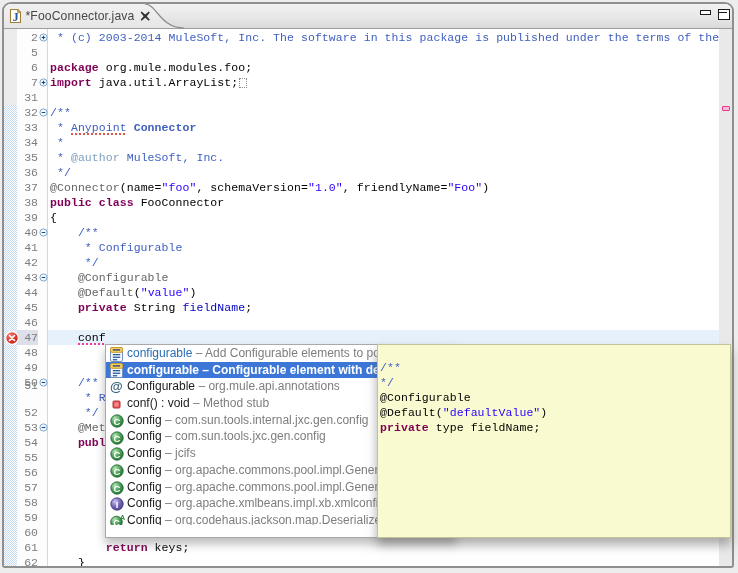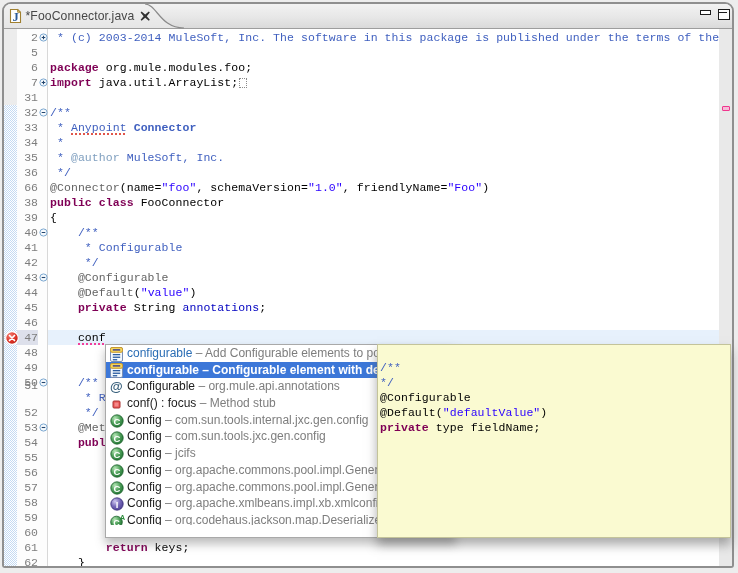--- a/index.html
+++ b/index.html
@@ -101,21 +101,21 @@
         <div class="ln" style="top:26px">2</div>
         <div class="ln" style="top:41px">5</div>
         <div class="ln" style="top:56px">6</div>
         <div class="ln" style="top:71px">7</div>
         <div class="ln" style="top:86px">31</div>
         <div class="ln" style="top:101px">32</div>
         <div class="ln" style="top:116px">33</div>
         <div class="ln" style="top:131px">34</div>
         <div class="ln" style="top:146px">35</div>
         <div class="ln" style="top:161px">36</div>
-        <div class="ln" style="top:176px">66</div>
+        <div class="ln" style="top:176px">37</div>
         <div class="ln" style="top:191px">38</div>
         <div class="ln" style="top:206px">39</div>
         <div class="ln" style="top:221px">40</div>
         <div class="ln" style="top:236px">41</div>
         <div class="ln" style="top:251px">42</div>
         <div class="ln" style="top:266px">43</div>
         <div class="ln" style="top:281px">44</div>
         <div class="ln" style="top:296px">45</div>
         <div class="ln" style="top:311px">46</div>
         <div class="ln" style="top:326px">47</div>
@@ -178,21 +178,21 @@
         <div class="cl" style="top:121px"><span style="color:#3F5FBF;">&nbsp;*&nbsp;</span><span style="color:#7F9FBF;">@author</span><span style="color:#3F5FBF;">&nbsp;MuleSoft,&nbsp;Inc.</span></div>
         <div class="cl" style="top:136px"><span style="color:#3F5FBF;">&nbsp;*/</span></div>
         <div class="cl" style="top:151px"><span style="color:#646464;">@Connector</span>(name=<span style="color:#2A00FF;">"foo"</span>,&nbsp;schemaVersion=<span style="color:#2A00FF;">"1.0"</span>,&nbsp;friendlyName=<span style="color:#2A00FF;">"Foo"</span>)</div>
         <div class="cl" style="top:166px"><span style="color:#7F0055;font-weight:bold;">public&nbsp;class&nbsp;</span>FooConnector</div>
         <div class="cl" style="top:181px">{</div>
         <div class="cl" style="top:196px"><span style="color:#3F5FBF;">&nbsp;&nbsp;&nbsp;&nbsp;/**</span></div>
         <div class="cl" style="top:211px"><span style="color:#3F5FBF;">&nbsp;&nbsp;&nbsp;&nbsp;&nbsp;*&nbsp;Configurable</span></div>
         <div class="cl" style="top:226px"><span style="color:#3F5FBF;">&nbsp;&nbsp;&nbsp;&nbsp;&nbsp;*/</span></div>
         <div class="cl" style="top:241px">&nbsp;&nbsp;&nbsp;&nbsp;<span style="color:#646464;">@Configurable</span></div>
         <div class="cl" style="top:256px">&nbsp;&nbsp;&nbsp;&nbsp;<span style="color:#646464;">@Default</span>(<span style="color:#2A00FF;">"value"</span>)</div>
-        <div class="cl" style="top:271px">&nbsp;&nbsp;&nbsp;&nbsp;<span style="color:#7F0055;font-weight:bold;">private&nbsp;</span>String&nbsp;<span style="color:#0000C0;">annotations</span>;</div>
+        <div class="cl" style="top:271px">&nbsp;&nbsp;&nbsp;&nbsp;<span style="color:#7F0055;font-weight:bold;">private&nbsp;</span>String&nbsp;<span style="color:#0000C0;">fieldName</span>;</div>
         <div class="cl" style="top:286px"></div>
         <div class="cl" style="top:301px">&nbsp;&nbsp;&nbsp;&nbsp;<span class="sqC">conf</span></div>
         <div class="cl" style="top:316px"></div>
         <div class="cl" style="top:331px"></div>
         <div class="cl" style="top:346px"><span style="color:#3F5FBF;">&nbsp;&nbsp;&nbsp;&nbsp;/**</span></div>
         <div class="cl" style="top:361px"><span style="color:#3F5FBF;">&nbsp;&nbsp;&nbsp;&nbsp;&nbsp;*&nbsp;Retrieves&nbsp;foo</span></div>
         <div class="cl" style="top:376px"><span style="color:#3F5FBF;">&nbsp;&nbsp;&nbsp;&nbsp;&nbsp;*/</span></div>
         <div class="cl" style="top:391px">&nbsp;&nbsp;&nbsp;&nbsp;<span style="color:#646464;">@MetaDataRetriever</span></div>
         <div class="cl" style="top:406px">&nbsp;&nbsp;&nbsp;&nbsp;<span style="color:#7F0055;font-weight:bold;">public&nbsp;</span>List&nbsp;keys()</div>
         <div class="cl" style="top:421px"></div>
@@ -231,21 +231,21 @@
               <rect x="0.5" y="0.5" width="12" height="4.8" rx="1.5" fill="#f5d65c" stroke="#c89a30"></rect>
               <rect x="2.8" y="2.2" width="7.4" height="1.4" fill="#3b3b8e"></rect>
               <rect x="2.8" y="7" width="7.4" height="1.3" fill="#2a5ba0"></rect>
               <rect x="2.8" y="9.6" width="7.4" height="1.3" fill="#2a5ba0"></rect>
               <rect x="2.8" y="12.1" width="4.4" height="1.3" fill="#2a5ba0"></rect>
             </svg></span><span class="pname ">configurable</span><span class="pdesc">&nbsp;– Configurable element with default value</span></div>
         <div class="prow"><span class="ic" style="color:#38607c;font-size:13px;font-weight:bold;line-height:14px;">@</span><span class="pname ">Configurable</span><span class="pdesc">&nbsp;– org.mule.api.annotations</span></div>
         <div class="prow"><span class="ic"><svg width="13" height="13" viewBox="0 0 13 13">
               <rect x="3" y="3" width="7" height="7" rx="1" fill="#ec5858" stroke="#a93232"></rect>
               <rect x="4.6" y="4.6" width="3.8" height="3.8" fill="#f8a0a0" opacity="0.7"></rect>
-            </svg></span><span class="pname ">conf() : focus</span><span class="pdesc">&nbsp;– Method stub</span></div>
+            </svg></span><span class="pname ">conf() : void</span><span class="pdesc">&nbsp;– Method stub</span></div>
         <div class="prow"><span class="ic"><svg width="14" height="14" viewBox="0 0 14 14">
               <defs>
                 <radialGradient id="g1" cx="0.35" cy="0.3" r="0.8">
                   <stop offset="0" stop-color="#b8e8b8"></stop>
                   <stop offset="0.5" stop-color="#4ea05a"></stop>
                   <stop offset="1" stop-color="#1e7030"></stop>
                 </radialGradient>
               </defs>
               <circle cx="7" cy="7" r="6.2" fill="url(#g1)" stroke="#1a6029" stroke-width="0.8"></circle>
               <text x="7" y="11" font-family="Liberation Sans" font-size="9.5" font-weight="bold" fill="#fff" text-anchor="middle">C</text>

